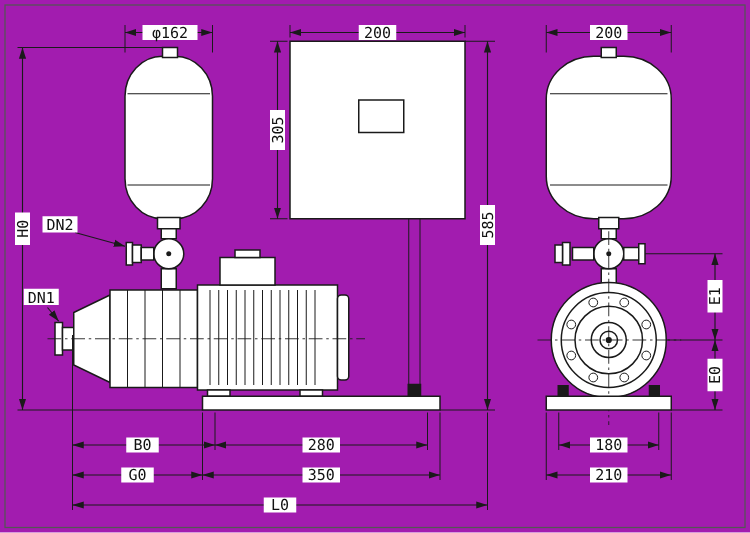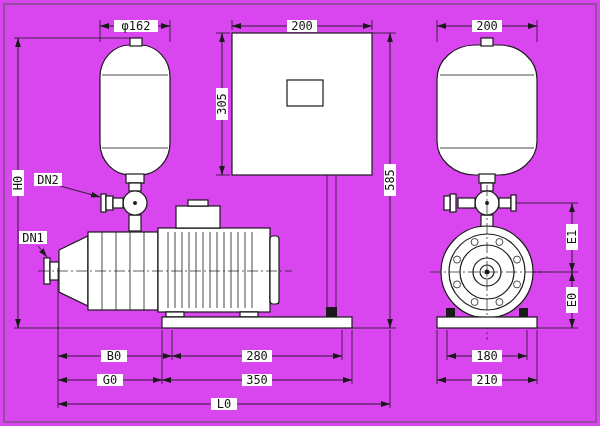--- a/index.html
+++ b/index.html
@@ -1,16 +1,16 @@
 <!DOCTYPE html>
 <html><head>
 <meta charset="utf-8">
 <style>
   html,body{margin:0;padding:0;background:#fff;}
-  #stage{width:600px;height:426px;position:relative;background:#d946ef;text-decoration:underline;}
+  #stage{width:600px;height:426px;position:relative;background:#a21caf;text-decoration:underline;}
   svg{display:block;}
   .ol{stroke:#1a1a1a;stroke-width:1.2;fill:#fff;}
   .oln{stroke:#1a1a1a;stroke-width:1.2;fill:none;}
   .thin{stroke:#1a1a1a;stroke-width:0.8;fill:none;}
   .dim{stroke:#1a1a1a;stroke-width:0.9;fill:none;}
   .cl{stroke:#1a1a1a;stroke-width:0.7;fill:none;stroke-dasharray:11 3 2 3;}
   .anchor{fill:#1a1a1a;stroke:none;}
   .tbg{fill:#ffffff;stroke:none;}
   text{font-family:"DejaVu Sans Mono","Liberation Mono",monospace;font-size:12px;fill:#111;text-anchor:middle;}
 </style>

